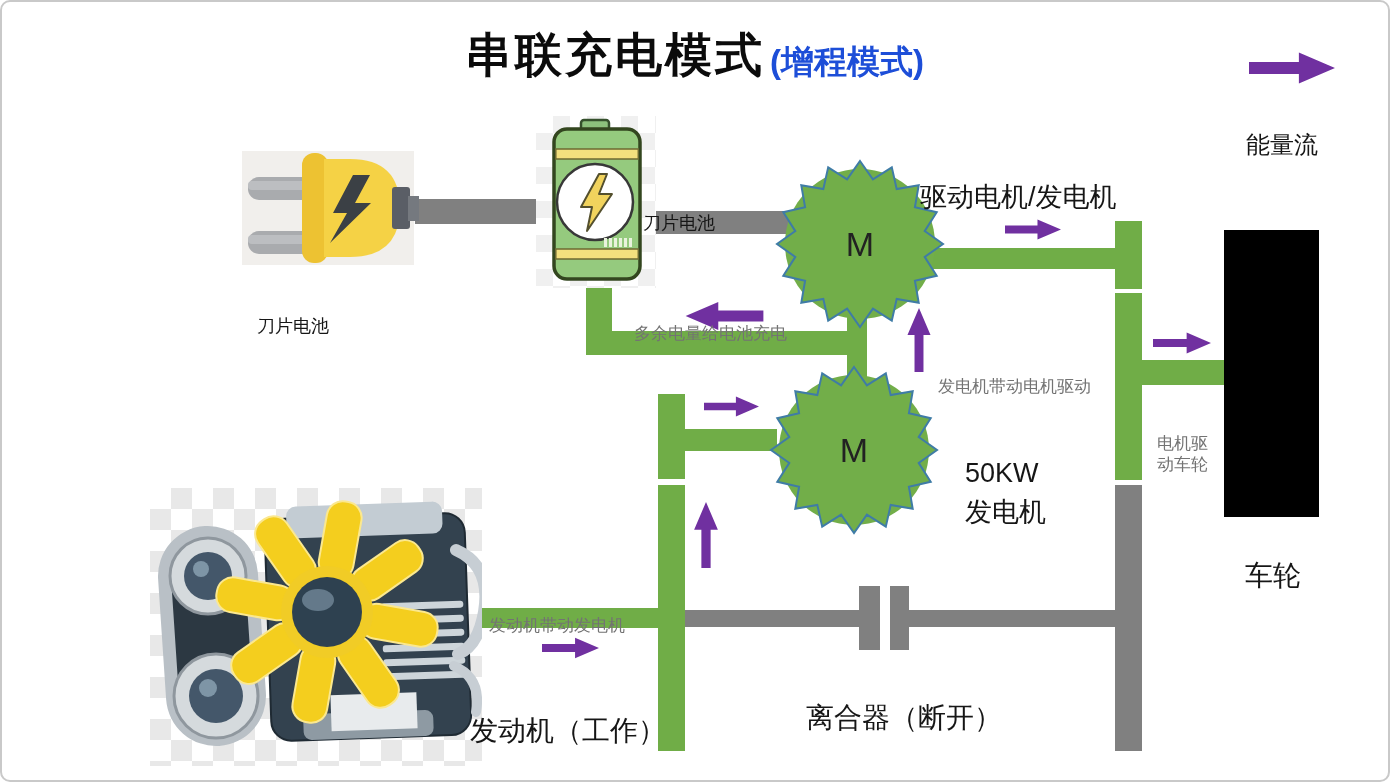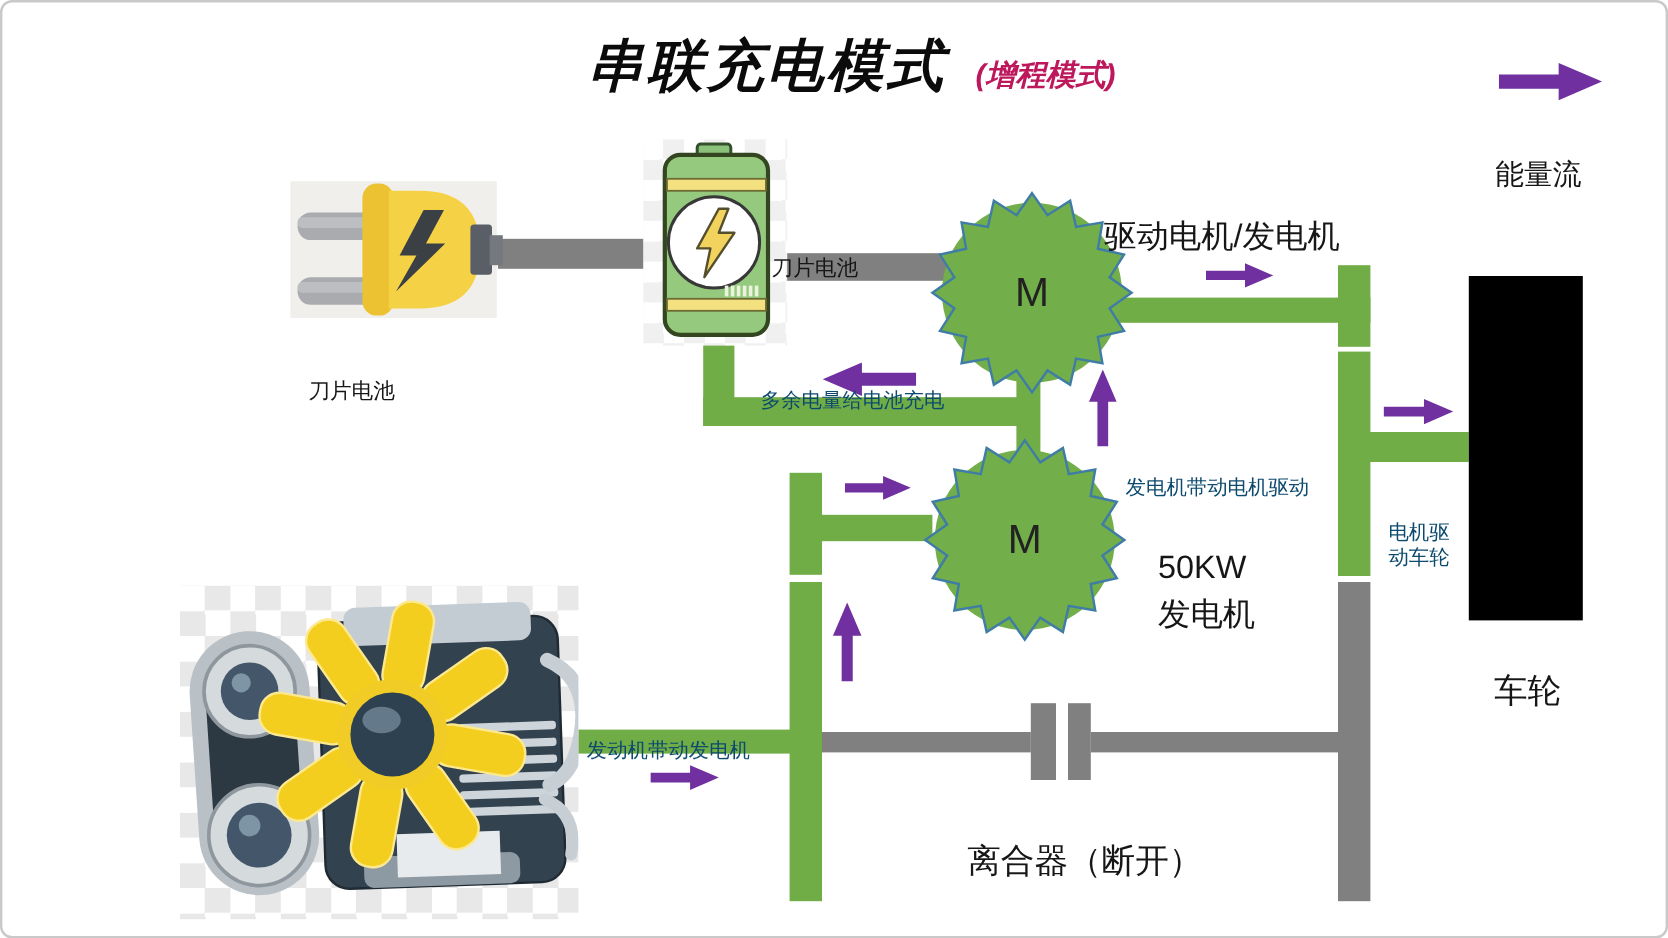--- a/index.html
+++ b/index.html
@@ -8,33 +8,33 @@
 
   .slide {
     position:relative; width:1390px; height:782px;
     background:#ffffff; border:2px solid #c9c9c9; border-radius:10px;
     overflow:hidden;
   }
 
   .abs { position:absolute; }
 
   
-  .title-row { position:absolute; left:487px; top:22px; display:flex; align-items:center;font-style:italic; }
+  .title-row { position:absolute; left:463px; top:22px; display:flex; align-items:center; }
   .title-main { font-size:47px; font-weight:900; letter-spacing:3px; color:#0b0b0b; }
-  .title-sub  { font-size:25px; font-weight:800; margin-left:24px; margin-top:14px; color:#be185d; }
+  .title-sub  { font-size:33px; font-weight:800; margin-left:5px; margin-top:14px; color:#1d4ed8; }
 
   
   .bar { position:absolute; }
   .bar.green { background:var(--energy-green,#70AD47); }
   .bar.gray  { background:var(--wire-gray,#808080); }
 
   
   .lbl { position:absolute; white-space:nowrap; color:#161616;margin-top:37px; }
   .lbl.big    { font-size:27px; }
-  .lbl.small  { font-size:17px; color:#0c4a6e; }
+  .lbl.small  { font-size:17px; color:#737373; }
   .lbl.title2 { font-size:18px; }
 
   
   svg.arrow { position:absolute; display:block; }
   svg.arrow polygon { fill:var(--arrow-purple,#7030A0); }
   .flip { transform:scaleX(-1); }
 
   
   .gear-wrap { position:absolute; width:170px; height:170px; }
   .gear-wrap svg { position:absolute; inset:0; }
@@ -222,22 +222,23 @@
       <polygon points="11,100 11,42 0,42 18,0 36,42 25,42 25,100"></polygon>
     </svg>
   <svg class="arrow" style="left:540px;top:633px" width="57" height="26" viewBox="0 0 100 36">
       <polygon points="0,11 58,11 58,0 100,18 58,36 58,25 0,25"></polygon>
     </svg>
   <svg class="arrow" style="left:1151px;top:326px" width="58" height="30" viewBox="0 0 100 36">
       <polygon points="0,11 58,11 58,0 100,18 58,36 58,25 0,25"></polygon>
     </svg>
 
   <div class="lbl small" style="left:632px;top:283px">多余电量给电池充电</div>
-  <div class="lbl small" style="left:936px;top:356px">发电机带动电机驱动</div>
+  <div class="lbl small" style="left:936px;top:336px">发电机带动电机驱动</div>
   <div class="lbl small" style="left:1155px;top:394px;line-height:21px">
     <div>电机驱</div>
     <div>动车轮</div>
   </div>
   <div class="lbl small" style="left:487px;top:575px">发动机带动发电机</div>
 
+  <div class="lbl big" style="left:468px;top:673px;font-size:28px">发动机（工作）</div>
   <div class="lbl big" style="left:804px;top:660px;font-size:28px">离合器（断开）</div>
 
 </div>
 
 </body></html>

